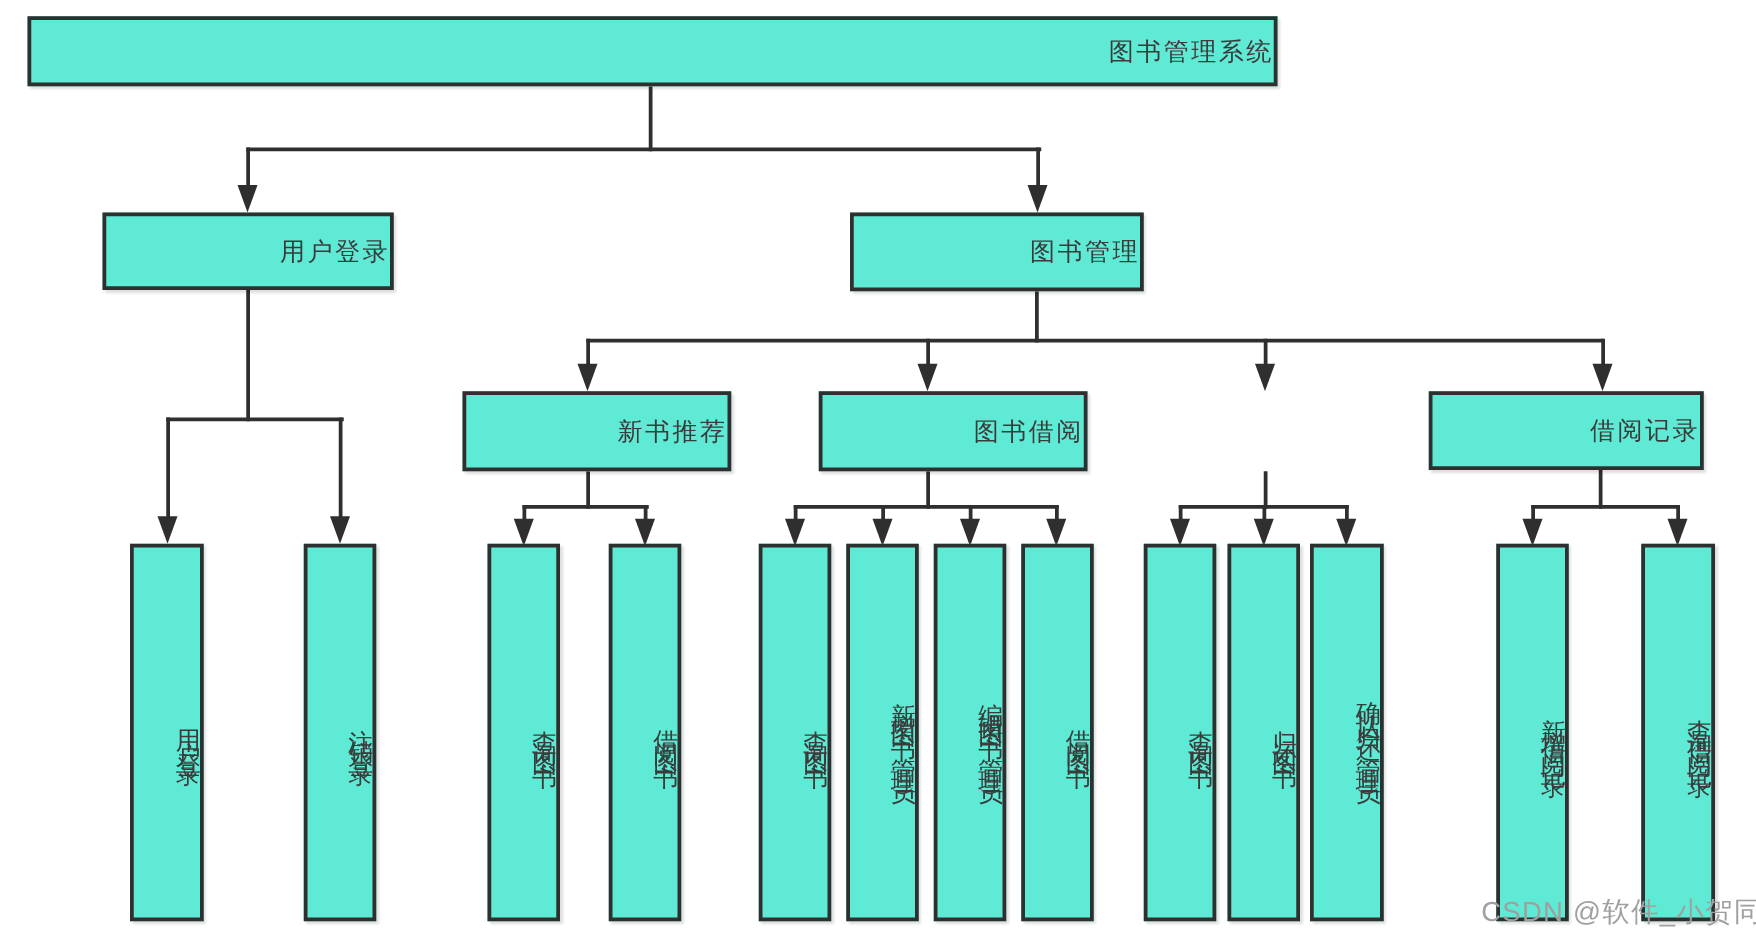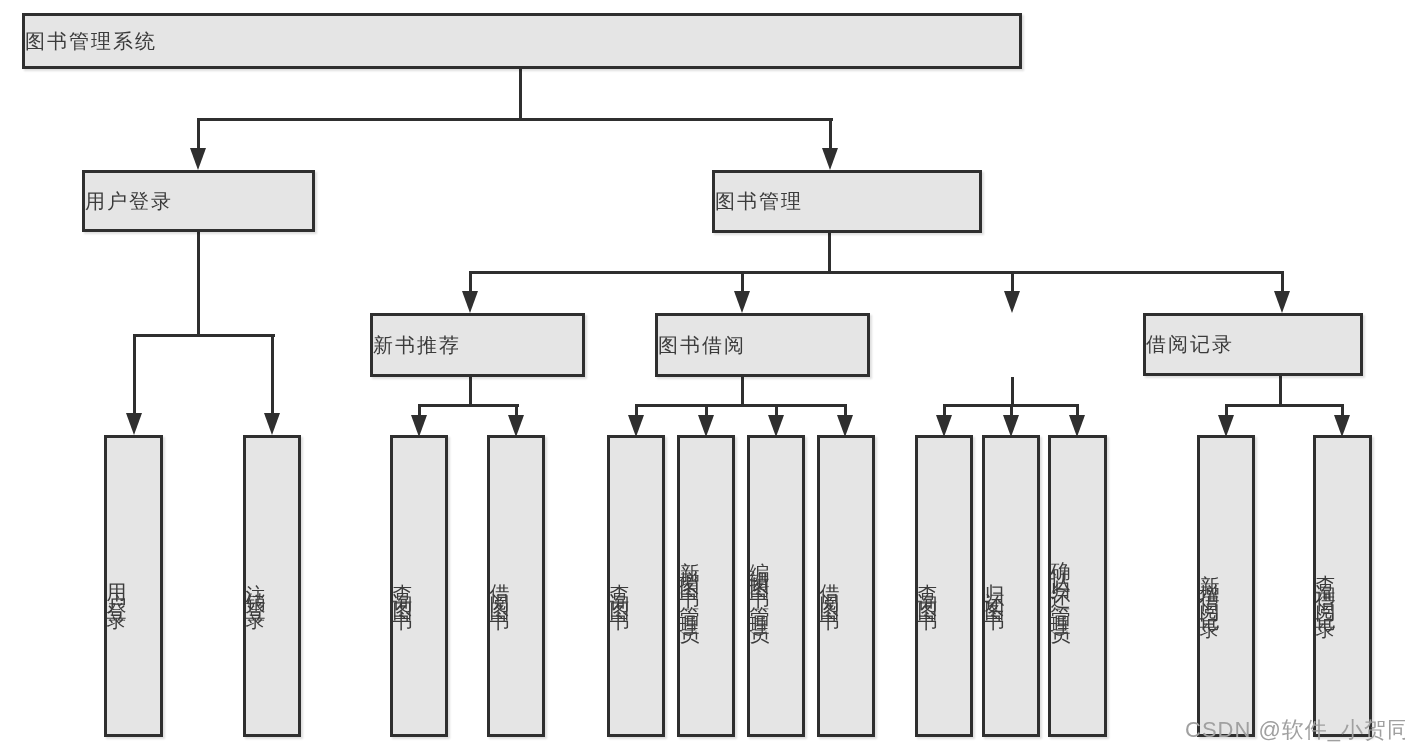--- a/index.html
+++ b/index.html
@@ -6,24 +6,24 @@
   #canvas{
     position:relative;
     width:1405px;height:747px;
     background:#ffffff;
     font-family:"Liberation Sans","DejaVu Sans",sans-serif;
     overflow:hidden;
   }
   .b{
     position:absolute;
     box-sizing:border-box;
-    background:#e5e5e5;
+    background:#5eead4;
     border:3px solid #2f2f2f;
     box-shadow:2px 2px 2px rgba(0,0,0,0.13);
-    display:flex;align-items:center;justify-content:flex-start;
+    display:flex;align-items:center;justify-content:flex-end;
     color:#3b3b3b;
     font-size:20px;
     letter-spacing:2px;
     text-align:center;
     z-index:2;
   }
   .b .vt{
     writing-mode:vertical-rl;
     text-orientation:mixed;
     letter-spacing:9px;
@@ -59,21 +59,21 @@
   <div class="vline" style="left:519px;top:69px;height:52px;"></div>
   <div class="hline" style="left:197px;top:118px;width:636px;"></div>
   <div class="vline" style="left:197px;top:118px;height:33px;"></div>
   <div class="arrow" style="left:190px;top:148px;"></div>
   <div class="vline" style="left:829px;top:118px;height:33px;"></div>
   <div class="arrow" style="left:822px;top:148px;"></div>
 
   <div class="b" style="left:82px;top:170px;width:233px;height:62px;">
     <span>用户登录</span>
   </div>
-  <div class="b" style="left:712px;top:170px;width:270px;height:63px;">
+  <div class="b" style="left:680px;top:170px;width:235px;height:63px;">
     <span>图书管理</span>
   </div>
 
   <div class="vline" style="left:197px;top:232px;height:105px;"></div>
   <div class="hline" style="left:133px;top:334px;width:142px;"></div>
   <div class="vline" style="left:133px;top:334px;height:81px;"></div>
   <div class="arrow" style="left:126px;top:413px;"></div>
   <div class="vline" style="left:271px;top:334px;height:81px;"></div>
   <div class="arrow" style="left:264px;top:413px;"></div>
 

